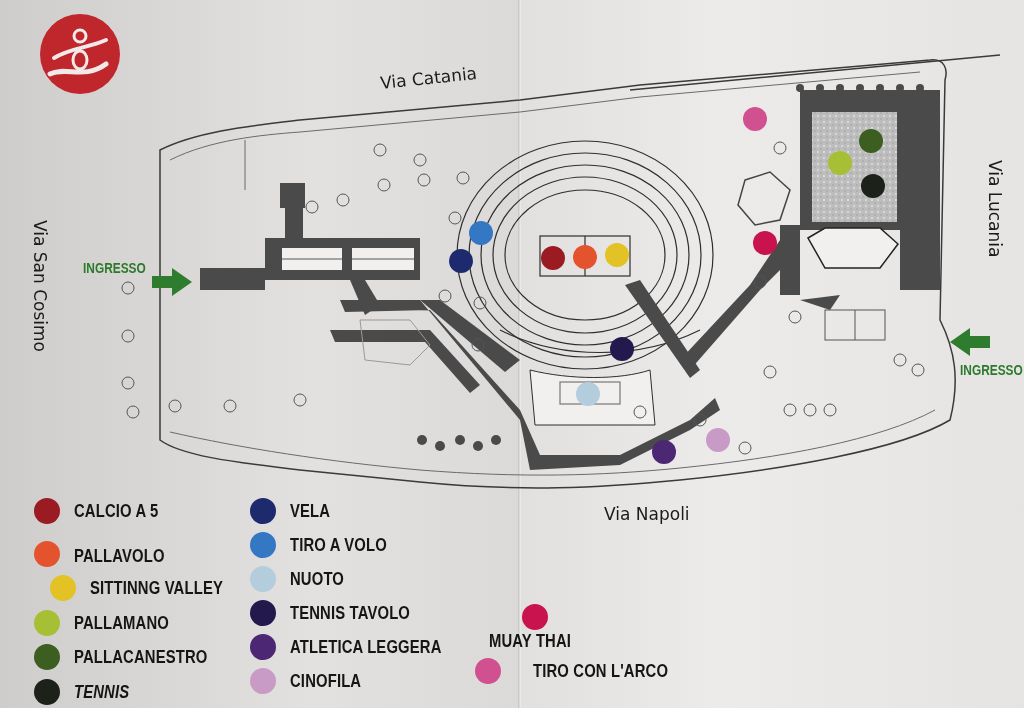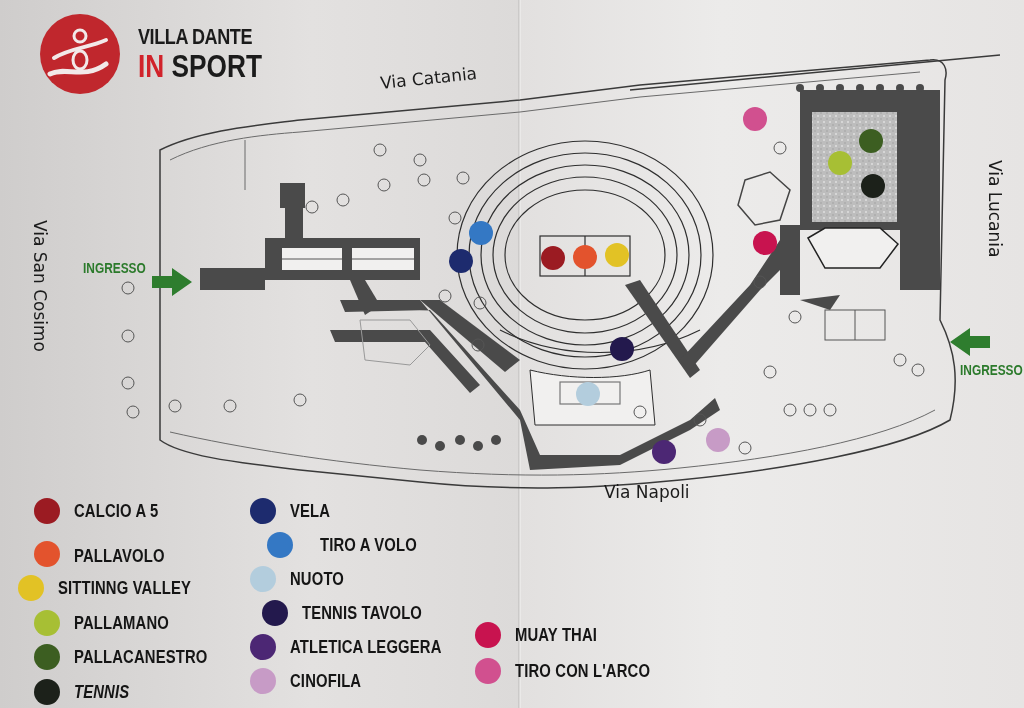--- a/index.html
+++ b/index.html
@@ -29,24 +29,20 @@
 <div class="fold"></div>
 
 <div class="logo">
   <div class="logo-circle">
     <svg width="80" height="80" viewBox="0 0 80 80">
       <circle cx="40" cy="22" r="6" fill="none" stroke="#f2e9e9" stroke-width="3"></circle>
       <path d="M14 44 C30 34, 48 34, 66 26" fill="none" stroke="#f2e9e9" stroke-width="4" stroke-linecap="round"></path>
       <ellipse cx="40" cy="46" rx="7" ry="9" fill="none" stroke="#f2e9e9" stroke-width="3"></ellipse>
       <path d="M10 60 C26 52, 44 66, 66 50" fill="none" stroke="#f2e9e9" stroke-width="5" stroke-linecap="round"></path>
     </svg>
-  </div>
-  <div class="logo-text">
-    <span class="logo-line1">VILLA DANTE</span>
-    <span class="logo-line2"><span class="logo-in">IN</span> <span class="logo-sport">SPORT</span></span>
   </div>
 </div>
 
 <svg id="map" width="1024" height="708" viewBox="0 0 1024 708">
 
   <path d="M160 150 C200 130,260 125,300 120 L520 100 L640 85 L930 60 C945 58,948 70,945 80 L940 320 C955 350,960 380,950 420 C900 450,780 470,680 480 C600 488,520 492,420 482 L300 470 C230 462,180 455,160 440 Z" fill="none" stroke="#3a3a3a" stroke-width="1.5"></path>
   <path d="M170 160 C210 140,260 135,300 132 L520 112 L640 97 L920 72" fill="none" stroke="#6a6a6a" stroke-width="1"></path>
   <path d="M170 432 C240 448,330 462,420 470 C520 478,600 476,680 468 C780 458,880 440,935 410" fill="none" stroke="#6a6a6a" stroke-width="1"></path>
   <line x1="630" y1="90" x2="1000" y2="55" stroke="#3a3a3a" stroke-width="1.5"></line>
   <line x1="245" y1="140" x2="245" y2="190" stroke="#6a6a6a" stroke-width="1"></line>
@@ -165,75 +161,75 @@
       <circle cx="664" cy="452" r="12" fill="#4c2774"></circle>
       <circle cx="718" cy="440" r="12" fill="#c79bc6"></circle>
       <circle cx="765" cy="243" r="12" fill="#c8134f"></circle>
       <circle cx="755" cy="119" r="12" fill="#d1508f"></circle>
     </g>
 </svg>
 
 <div class="street" style="left:380px;top:68px;transform:rotate(-6deg);">Via Catania</div>
 <div class="street" style="left:-30px;top:280px;transform:rotate(90deg);transform-origin:center;width:140px;">Via San Cosimo</div>
 <div class="street" style="left:940px;top:205px;transform:rotate(90deg);width:110px;">Via Lucania</div>
-<div class="street" style="left:604px;top:482px;">Via Napoli</div>
+<div class="street" style="left:604px;top:504px;">Via Napoli</div>
 
 <div class="ingresso" style="left:83px;top:260px;">INGRESSO</div>
 <div class="ingresso" style="left:960px;top:362px;">INGRESSO</div>
 
 <div id="legend">
     <div class="legend-item" style="left: 34px; top: 498px;">
       <span class="legend-dot" style="background: rgb(155, 27, 34);"></span>
       <span class="legend-label">CALCIO A 5</span>
     </div>
     <div class="legend-item" style="left: 34px; top: 540.5px; align-items: flex-end;">
       <span class="legend-dot" style="background: rgb(227, 83, 45);"></span>
       <span class="legend-label">PALLAVOLO</span>
     </div>
-    <div class="legend-item" style="left: 18px; top: 575px;">
+    <div class="legend-item" style="left: 50px; top: 575px;">
       <span class="legend-dot" style="background: rgb(226, 194, 37);"></span>
       <span class="legend-label">SITTINNG VALLEY</span>
     </div>
     <div class="legend-item" style="left: 34px; top: 609.5px;">
       <span class="legend-dot" style="background: rgb(167, 191, 52);"></span>
       <span class="legend-label">PALLAMANO</span>
     </div>
     <div class="legend-item" style="left: 34px; top: 644px;">
       <span class="legend-dot" style="background: rgb(60, 94, 33);"></span>
       <span class="legend-label">PALLACANESTRO</span>
     </div>
     <div class="legend-item" style="left: 34px; top: 678.5px; font-style: italic;">
       <span class="legend-dot" style="background: rgb(28, 33, 26);"></span>
       <span class="legend-label">TENNIS</span>
     </div>
     <div class="legend-item" style="left: 250px; top: 498px;">
       <span class="legend-dot" style="background: rgb(29, 43, 110);"></span>
       <span class="legend-label">VELA</span>
     </div>
-    <div class="legend-item" style="left: 267px; top: 532px; gap: 13px;">
+    <div class="legend-item" style="left: 250px; top: 532px;">
       <span class="legend-dot" style="background: rgb(52, 120, 196);"></span>
       <span class="legend-label">TIRO A VOLO</span>
     </div>
     <div class="legend-item" style="left: 250px; top: 566px; justify-content: flex-end;">
       <span class="legend-dot" style="background: rgb(179, 205, 221);"></span>
       <span class="legend-label">NUOTO</span>
     </div>
-    <div class="legend-item" style="left: 262px; top: 600px;">
+    <div class="legend-item" style="left: 250px; top: 600px;">
       <span class="legend-dot" style="background: rgb(35, 25, 77);"></span>
       <span class="legend-label">TENNIS TAVOLO</span>
     </div>
     <div class="legend-item" style="left: 250px; top: 634px;">
       <span class="legend-dot" style="background: rgb(76, 39, 116);"></span>
       <span class="legend-label">ATLETICA LEGGERA</span>
     </div>
     <div class="legend-item" style="left: 250px; top: 668px;">
       <span class="legend-dot" style="background: rgb(199, 155, 198);"></span>
       <span class="legend-label">CINOFILA</span>
     </div>
-    <div class="legend-item" style="left: 475px; top: 622px;">
+    <div class="legend-item" style="left: 475px; top: 604px; flex-direction: column;">
       <span class="legend-dot" style="background: rgb(200, 19, 79);"></span>
       <span class="legend-label">MUAY THAI</span>
     </div>
-    <div class="legend-item" style="left: 475px; top: 658px;">
+    <div class="legend-item" style="left: 475px; top: 658px; gap: 18px;">
       <span class="legend-dot" style="background: rgb(209, 80, 143);"></span>
       <span class="legend-label">TIRO CON L'ARCO</span>
     </div>
   </div>
 
 </body></html>

